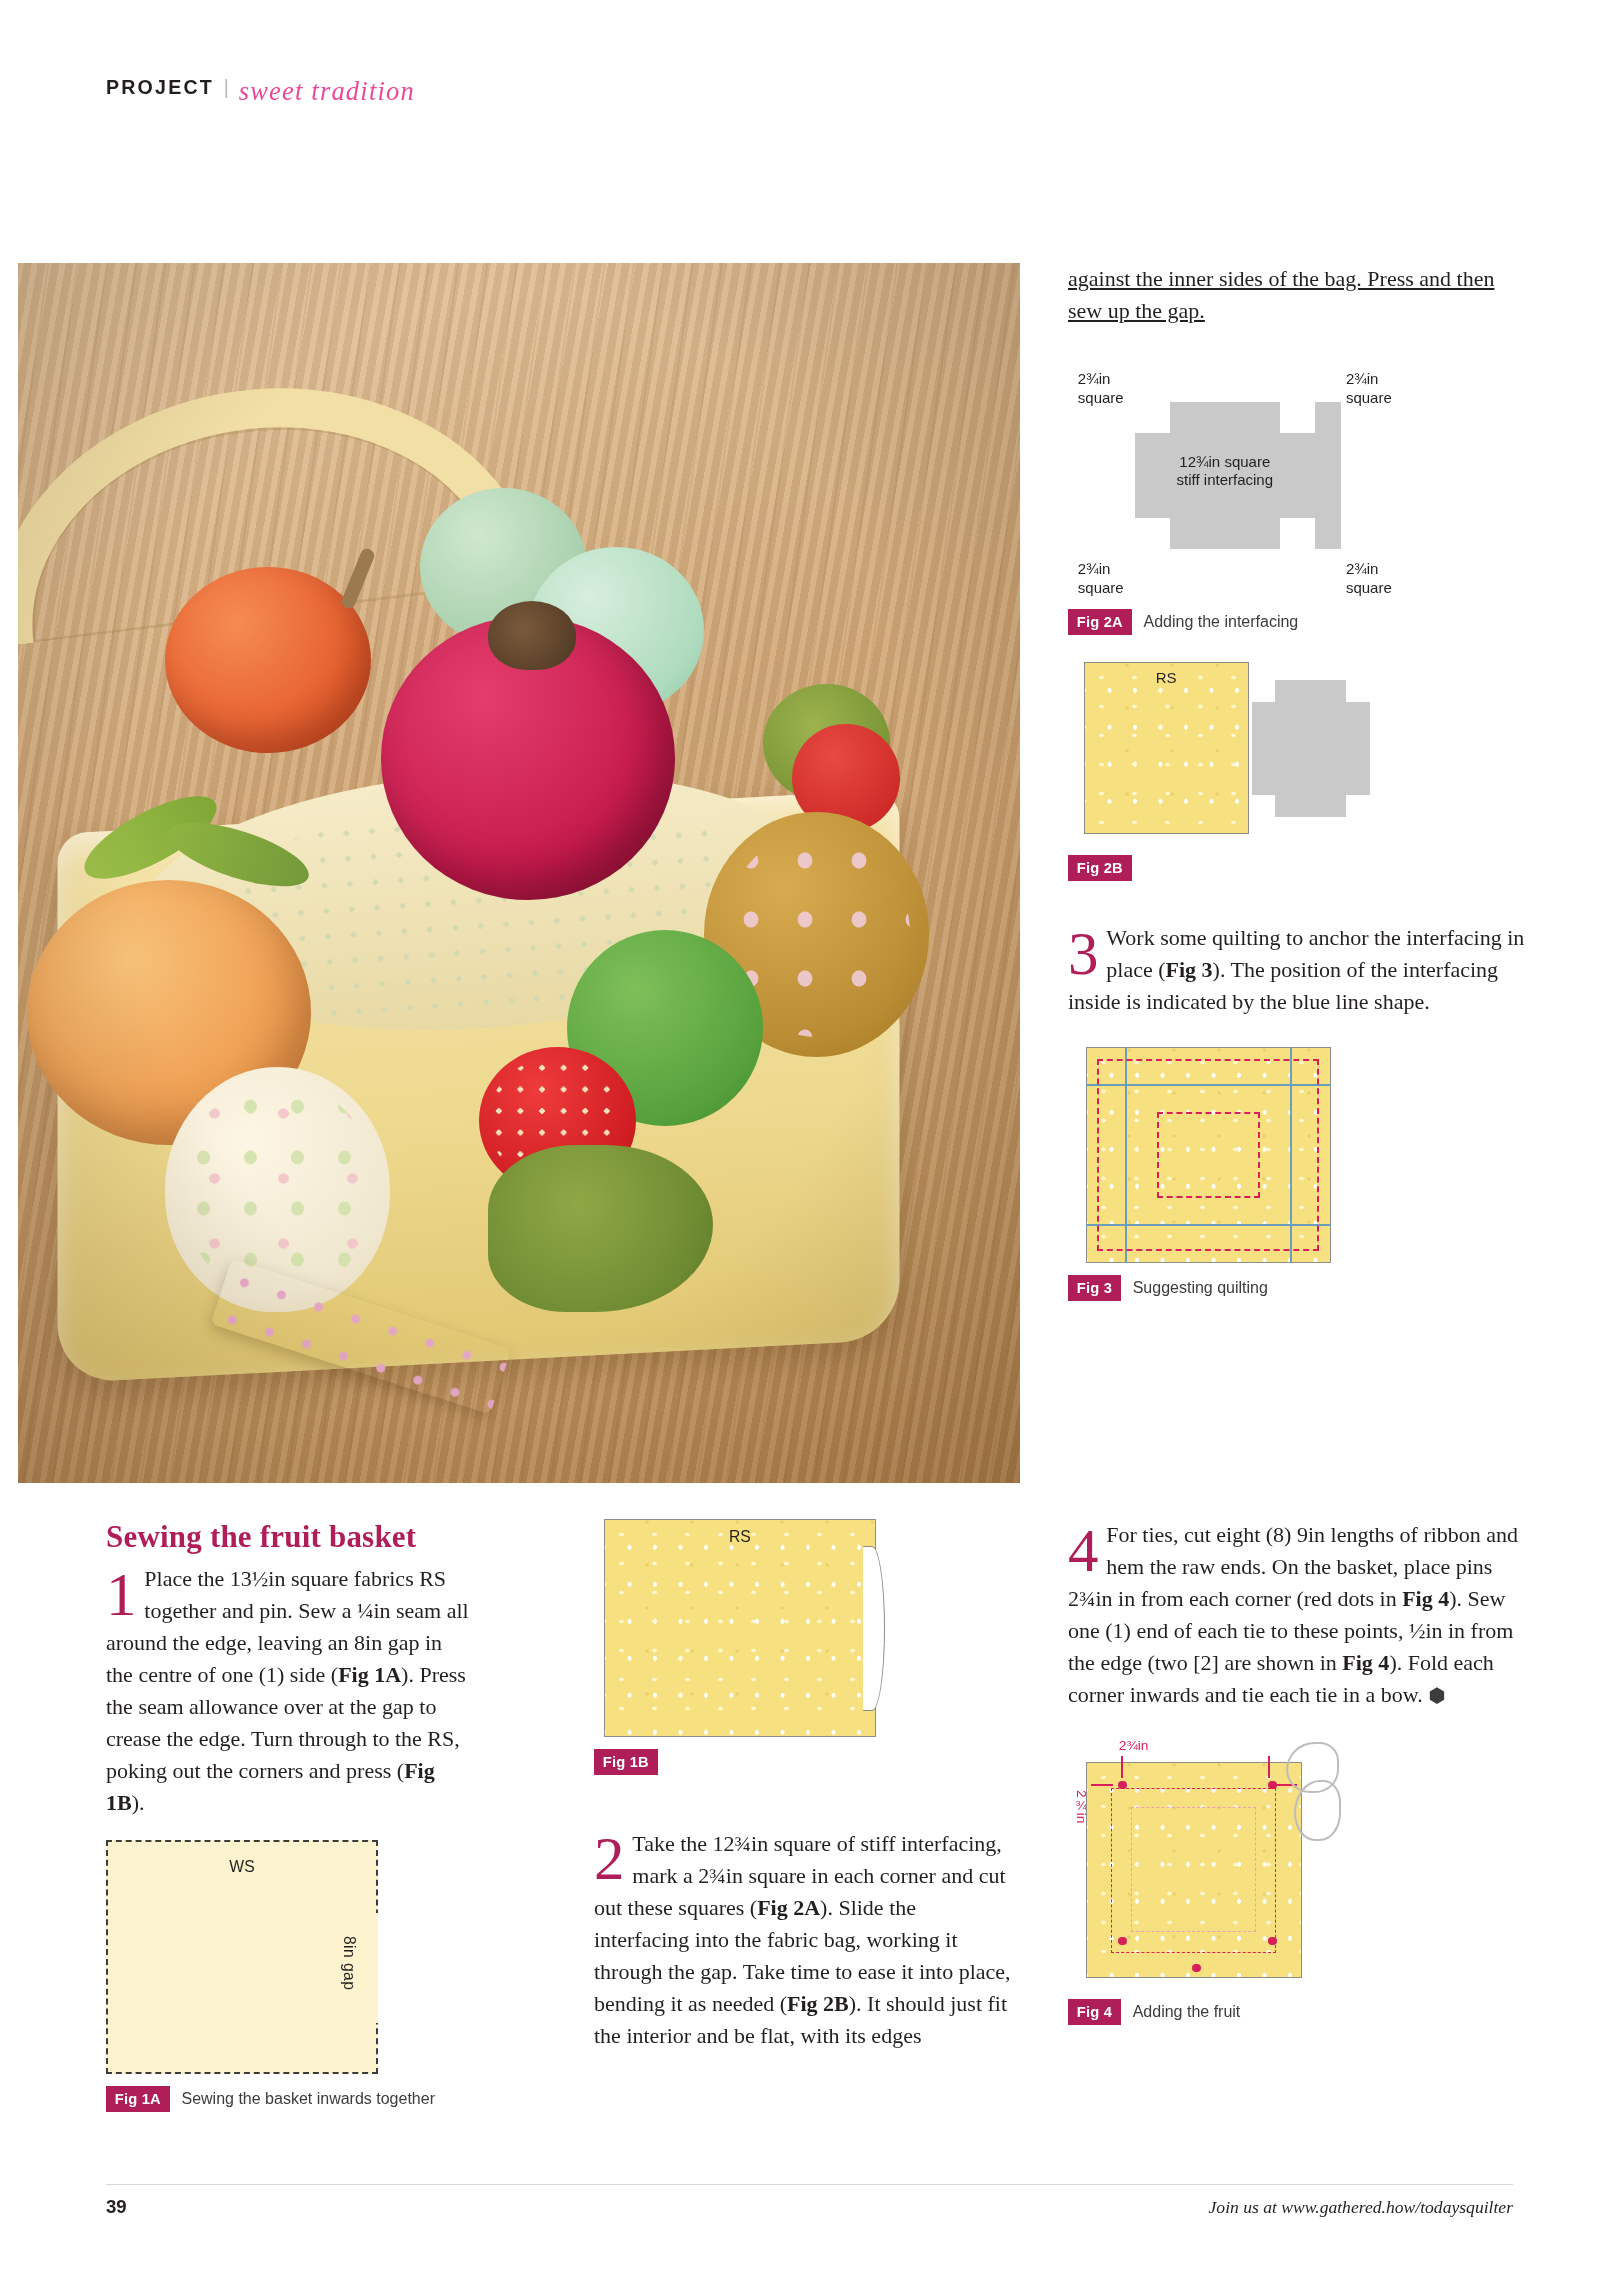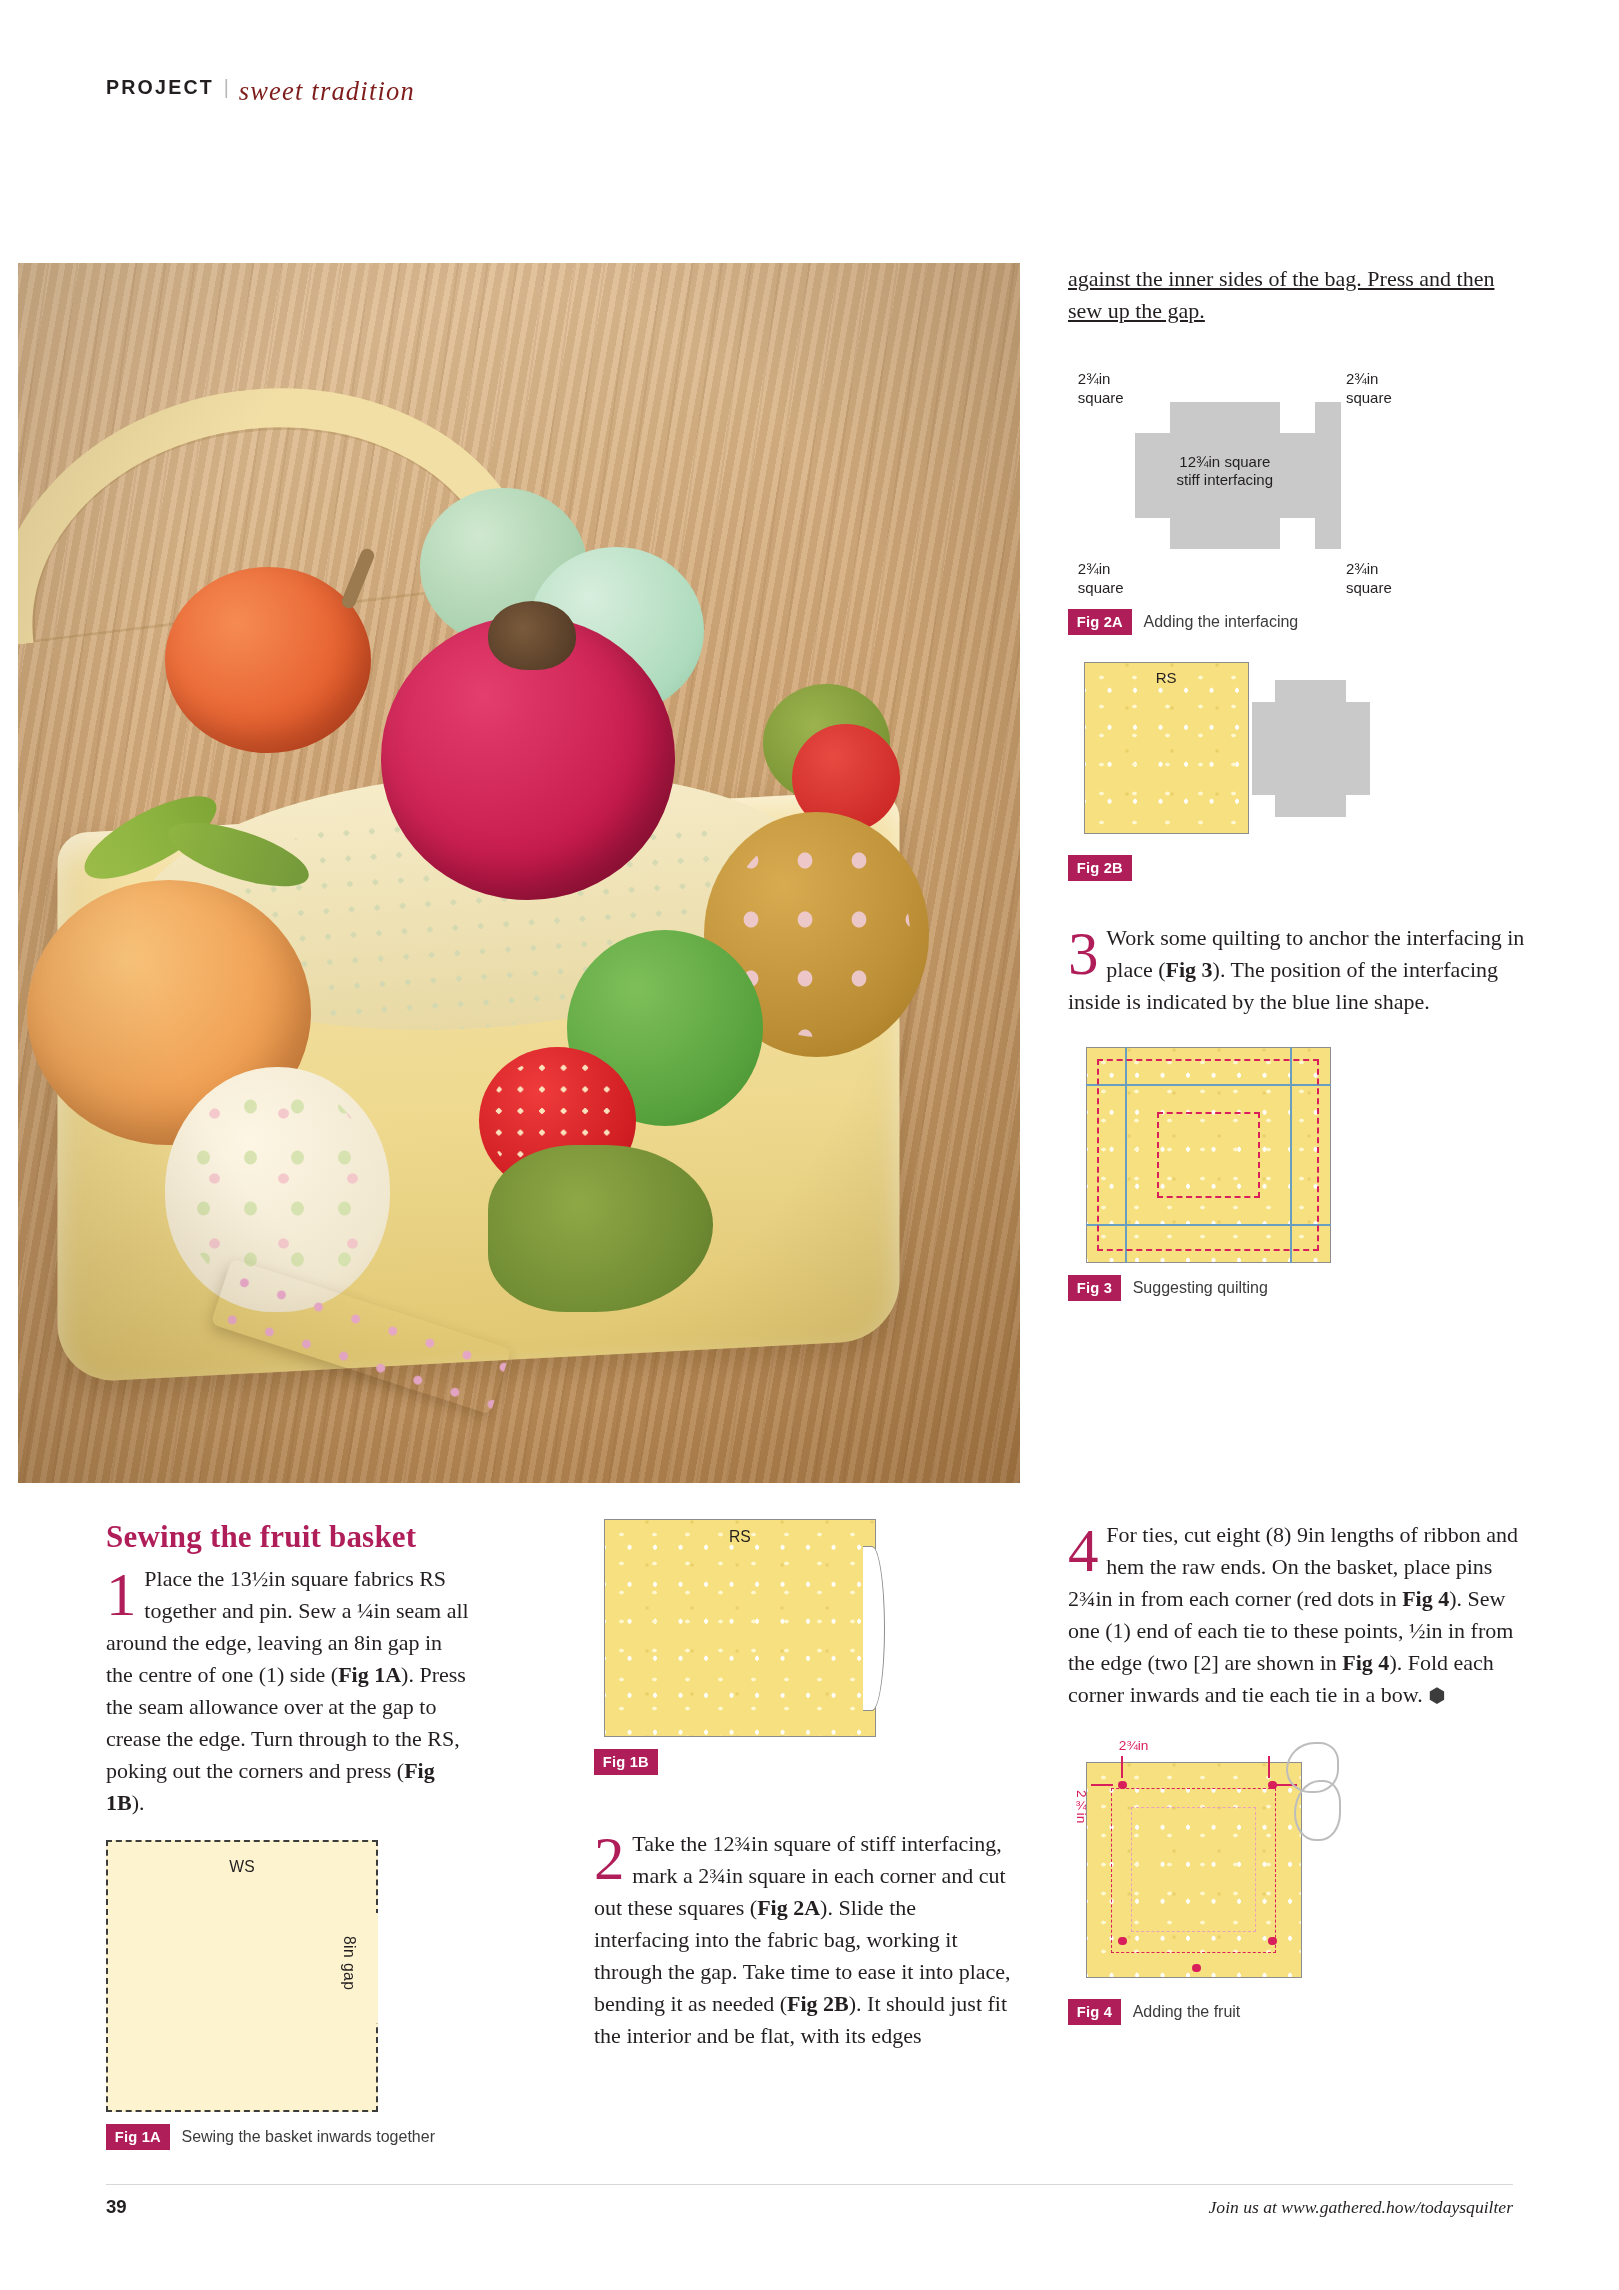--- a/index.html
+++ b/index.html
@@ -19,21 +19,21 @@
     display:flex; align-items:flex-start; gap:9.8px;
   }
   .header .kicker {
     font-family:"Liberation Sans", sans-serif;
     font-weight:bold; font-size:19.6px; letter-spacing:2.2px;
     color:#231f20;
   }
   .header .bar { color:#b9b9b9; font-size:19.6px; font-family:"Liberation Sans", sans-serif; }
   .header .title {
     font-family:"Liberation Serif", serif;
-    font-style:italic; font-size:26.5px; letter-spacing:1.2px; color:#7f1d1d;
+    font-style:italic; font-size:26.5px; letter-spacing:1.2px; color:#ec4899;
   }
 
   
   .photo {
     position:absolute; left:17.6px; top:263px; width:1002px; height:1220px;
     overflow:hidden;
     background:#d8b68a;
   }
   .photo .wood {
     position:absolute; inset:0;
@@ -261,21 +261,21 @@
   .sect-title {
     font-family:"Liberation Serif", serif;
     font-weight:bold; font-size:31px; color:#b01e5a; margin:0 0 7.8px 0;
     letter-spacing:0.2px;
   }
   .col-mid { position:absolute; left:594px; top:1519px; width:421px; }
   .col-right-bottom { position:absolute; left:1068px; top:1519px; width:461px; }
 
   
   .fig1a {
-    width:272px; height:272px; margin-top:21.6px;
+    width:272px; height:234px; margin-top:21.6px;
     background:#fdf3cf; border:2px dashed #3c3c3c; position:relative;
   }
   .fig1a .ws {
     position:absolute; left:0; right:0; top:15.7px; text-align:center;
     font-family:"Liberation Sans", sans-serif; font-size:15.7px;
   }
   .fig1a .gap {
     position:absolute; right:17.6px; top:94px;
     font-family:"Liberation Sans", sans-serif; font-size:15.7px;
     writing-mode:vertical-rl; letter-spacing:0.4px;

